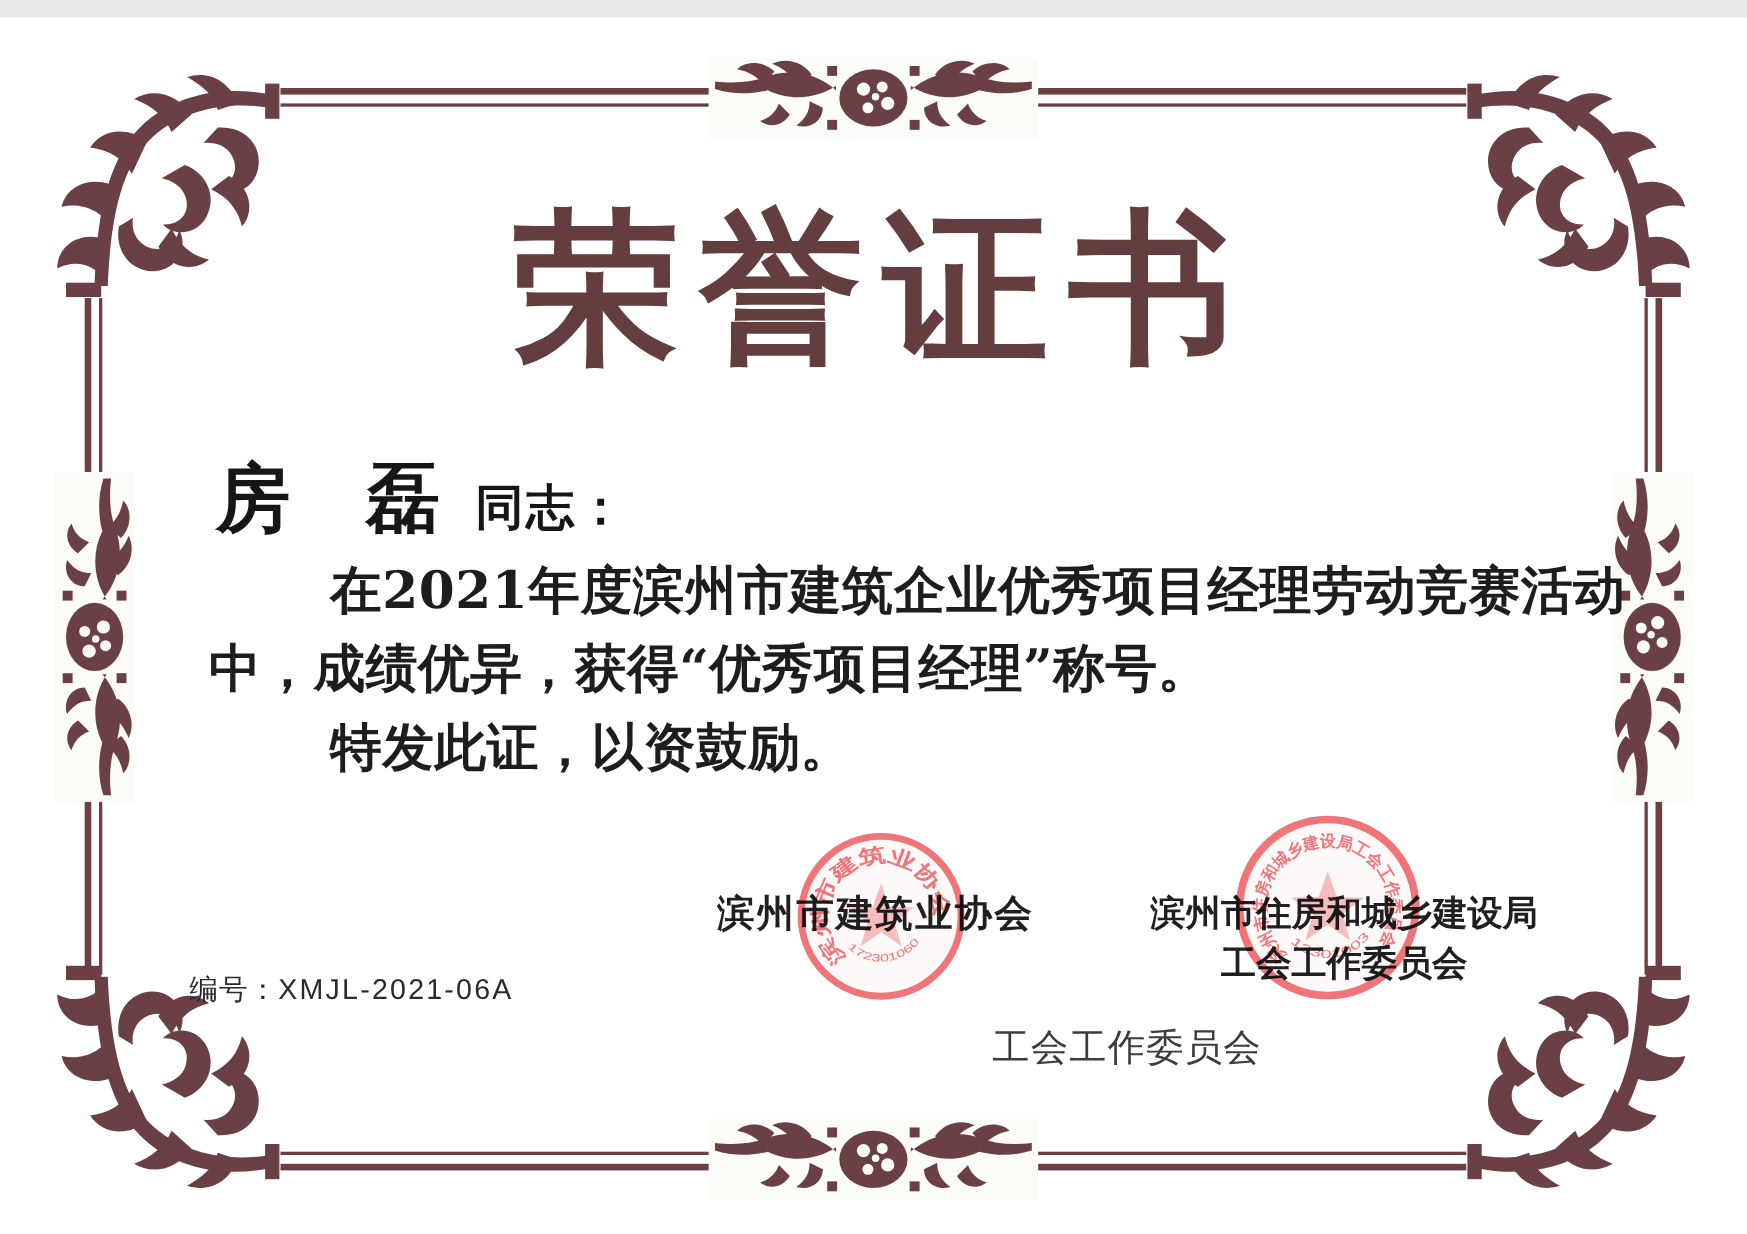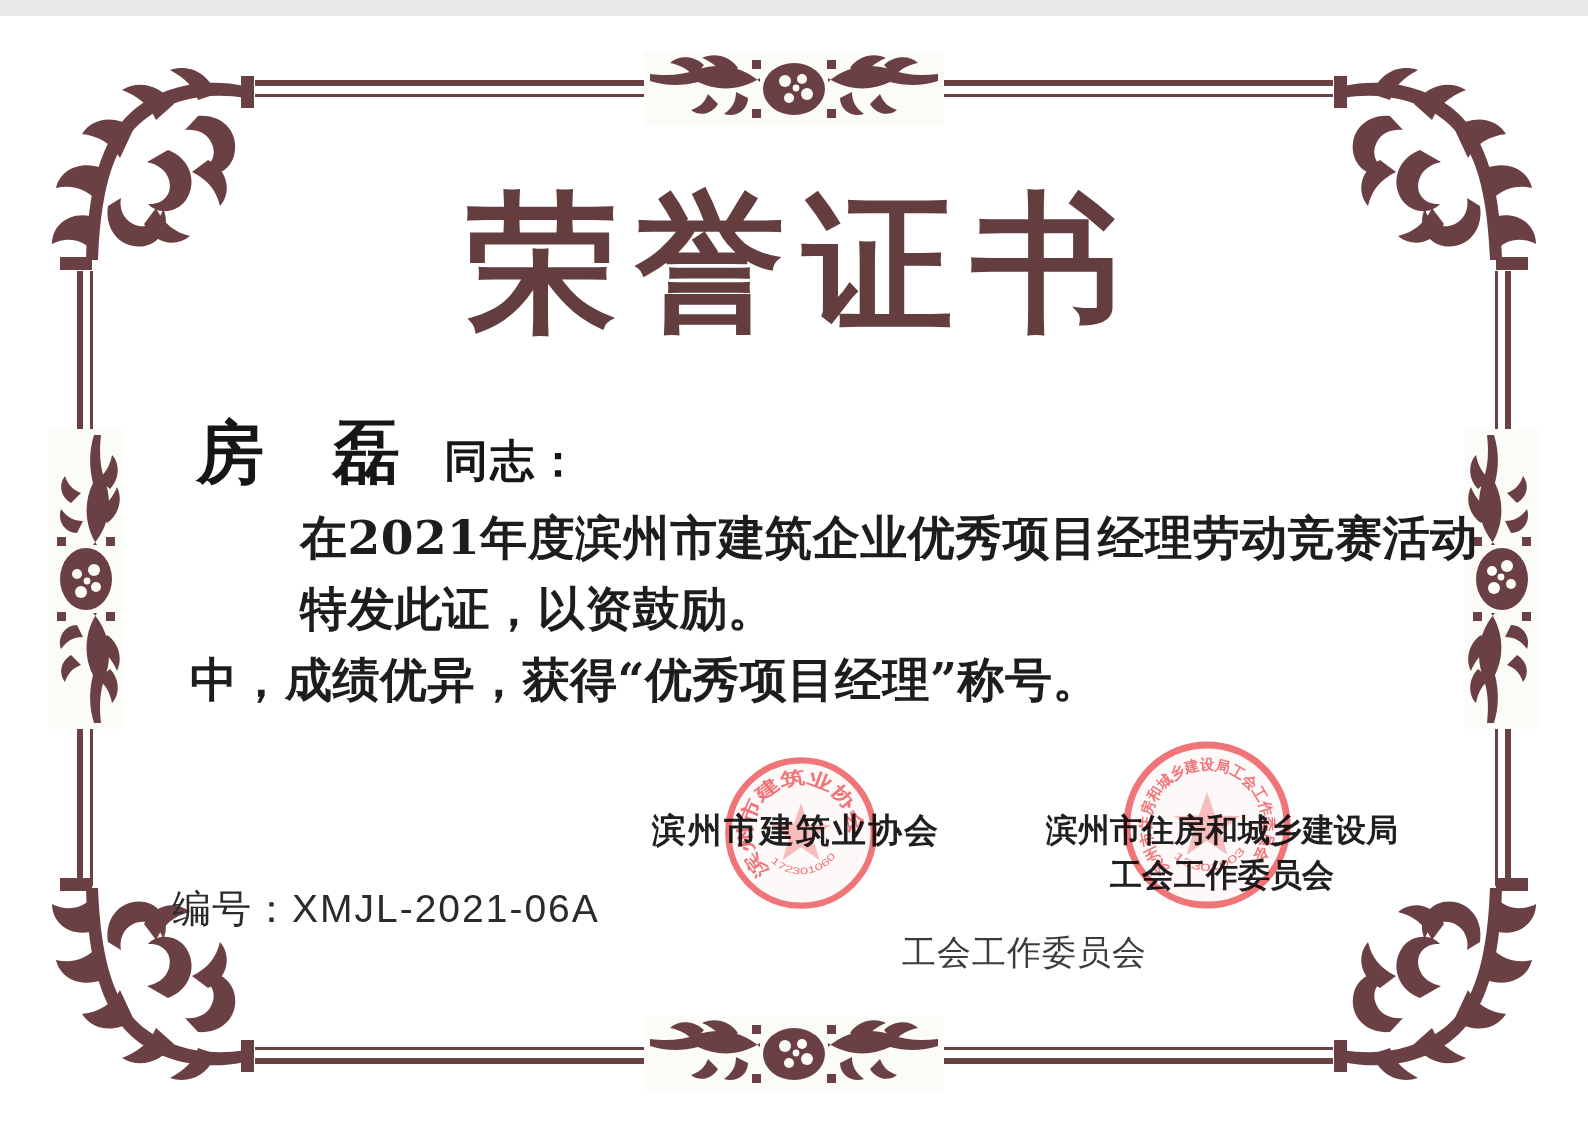--- a/index.html
+++ b/index.html
@@ -26,38 +26,38 @@
   .m-right{left:1352px; top:526px; transform:rotate(-90deg);}
   
   .title{
     position:absolute; left:0; top:168px; width:100%; margin:0;
     text-align:center; font-size:150px; font-weight:700; color:#643e3f;
     letter-spacing:18px; text-indent:18px; line-height:1.05;
     font-family:"DejaVu Serif","Liberation Serif",serif;
   }
   .name-row{
     position:absolute; left:196px; top:392px;
-    display:flex; align-items:baseline; gap:44px; color:#161616;
+    display:flex; align-items:baseline; gap:32px; color:#161616;
   }
   .name-row .name{font-size:68px; font-weight:700;}
   .name-row .honorific{font-size:44px; font-weight:700; letter-spacing:2px;}
   .body-block{
     position:absolute; left:190px; top:486px; width:1215px;
     font-size:47px; font-weight:700; color:#1d1d1d; line-height:71px;
     letter-spacing:0.5px;
   }
   .body-line{white-space:nowrap;}
   .body-line.indent{text-indent:110px;}
   .issuer{position:absolute; font-weight:700; color:#1f1f1f; z-index:3;}
   .issuer-left{left:652px; top:792px; width:286px; text-align:center;
     font-size:34px; letter-spacing:2px; white-space:nowrap;}
   .issuer-right{left:1046px; top:792px; width:352px; text-align:center;
     font-size:32px; line-height:45px;}
   .serial{
-    position:absolute; left:172px; top:866px; font-size:39px; color:#2b2b2b;
+    position:absolute; left:172px; top:866px; font-size:26px; color:#2b2b2b;
     font-family:"Liberation Sans","DejaVu Sans",sans-serif; letter-spacing:1px;
     z-index:3;
   }
   .serial .code{letter-spacing:2px;}
   .cert-date{
     position:absolute; left:902px; top:914px; font-size:34px; color:#3c3c3c;
     letter-spacing:1px; z-index:3; font-weight:400; white-space:nowrap;
   }
   
   .seal{position:absolute; z-index:4; mix-blend-mode:multiply; opacity:.93;}
@@ -173,22 +173,22 @@
 
   <h1 class="title">荣誉证书</h1>
 
   <div class="name-row">
     <span class="name">房　磊</span>
     <span class="honorific">同志：</span>
   </div>
 
   <div class="body-block">
     <div class="body-line indent">在2021年度滨州市建筑企业优秀项目经理劳动竞赛活动</div>
+    <div class="body-line">中，成绩优异，获得“优秀项目经理”称号。</div>
     <div class="body-line indent">特发此证，以资鼓励。</div>
-    <div class="body-line">中，成绩优异，获得“优秀项目经理”称号。</div>
   </div>
 
   <div class="issuer issuer-left">滨州市建筑业协会</div>
 
   <div class="issuer issuer-right">
     <div>滨州市住房和城乡建设局</div>
     <div>工会工作委员会</div>
   </div>
 
   <div class="serial">

